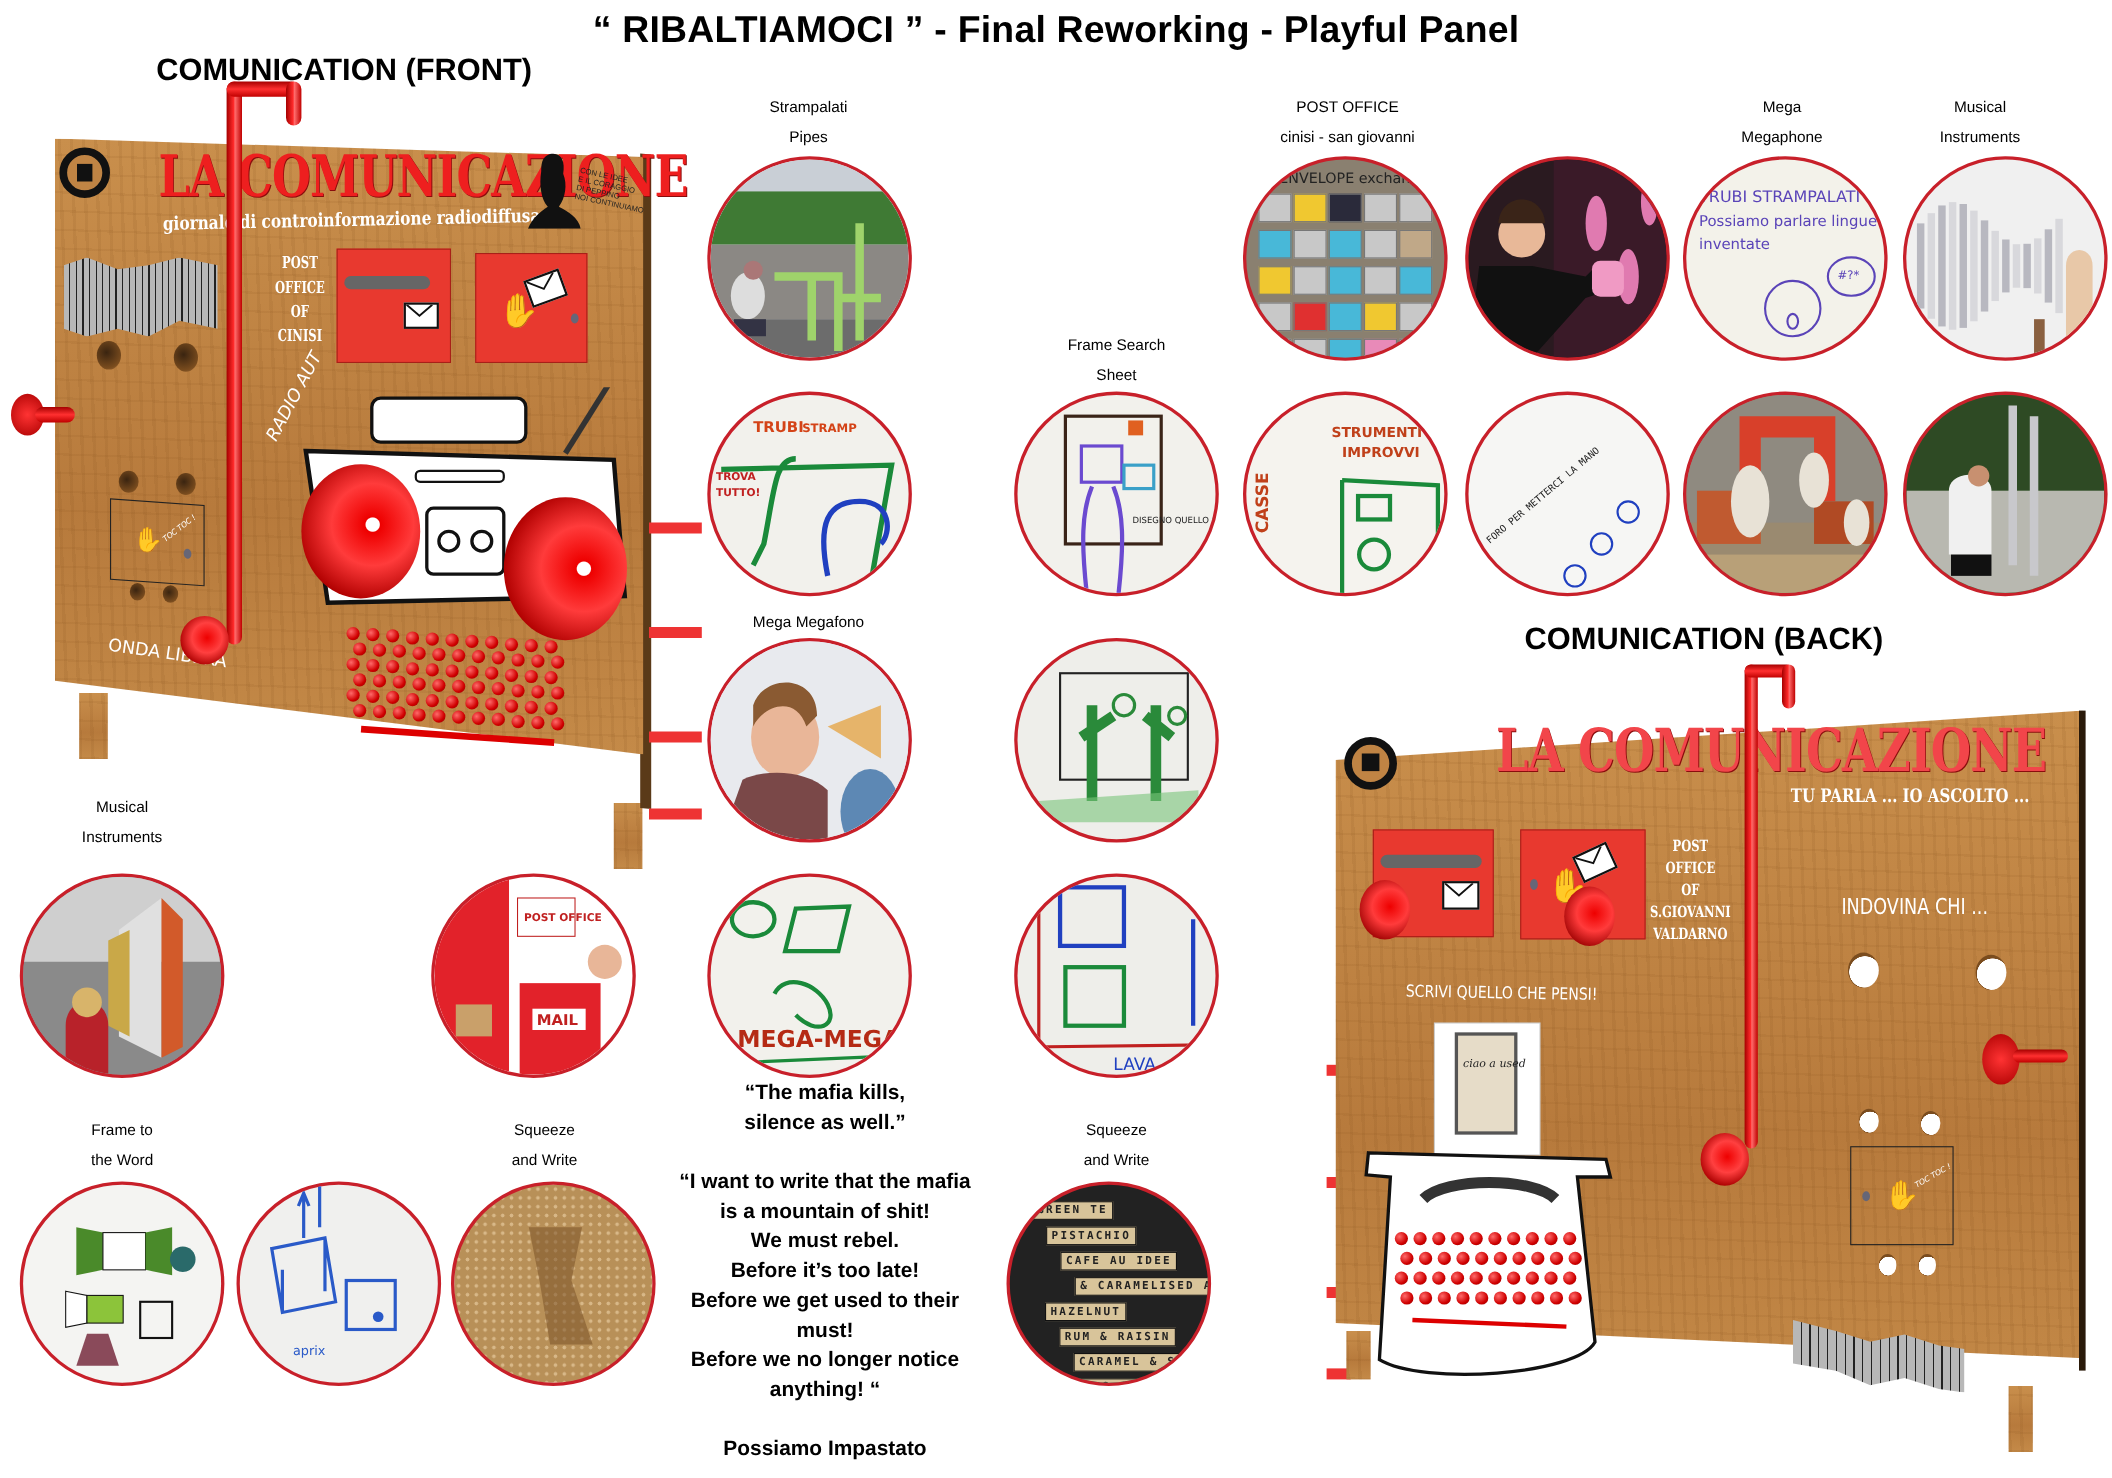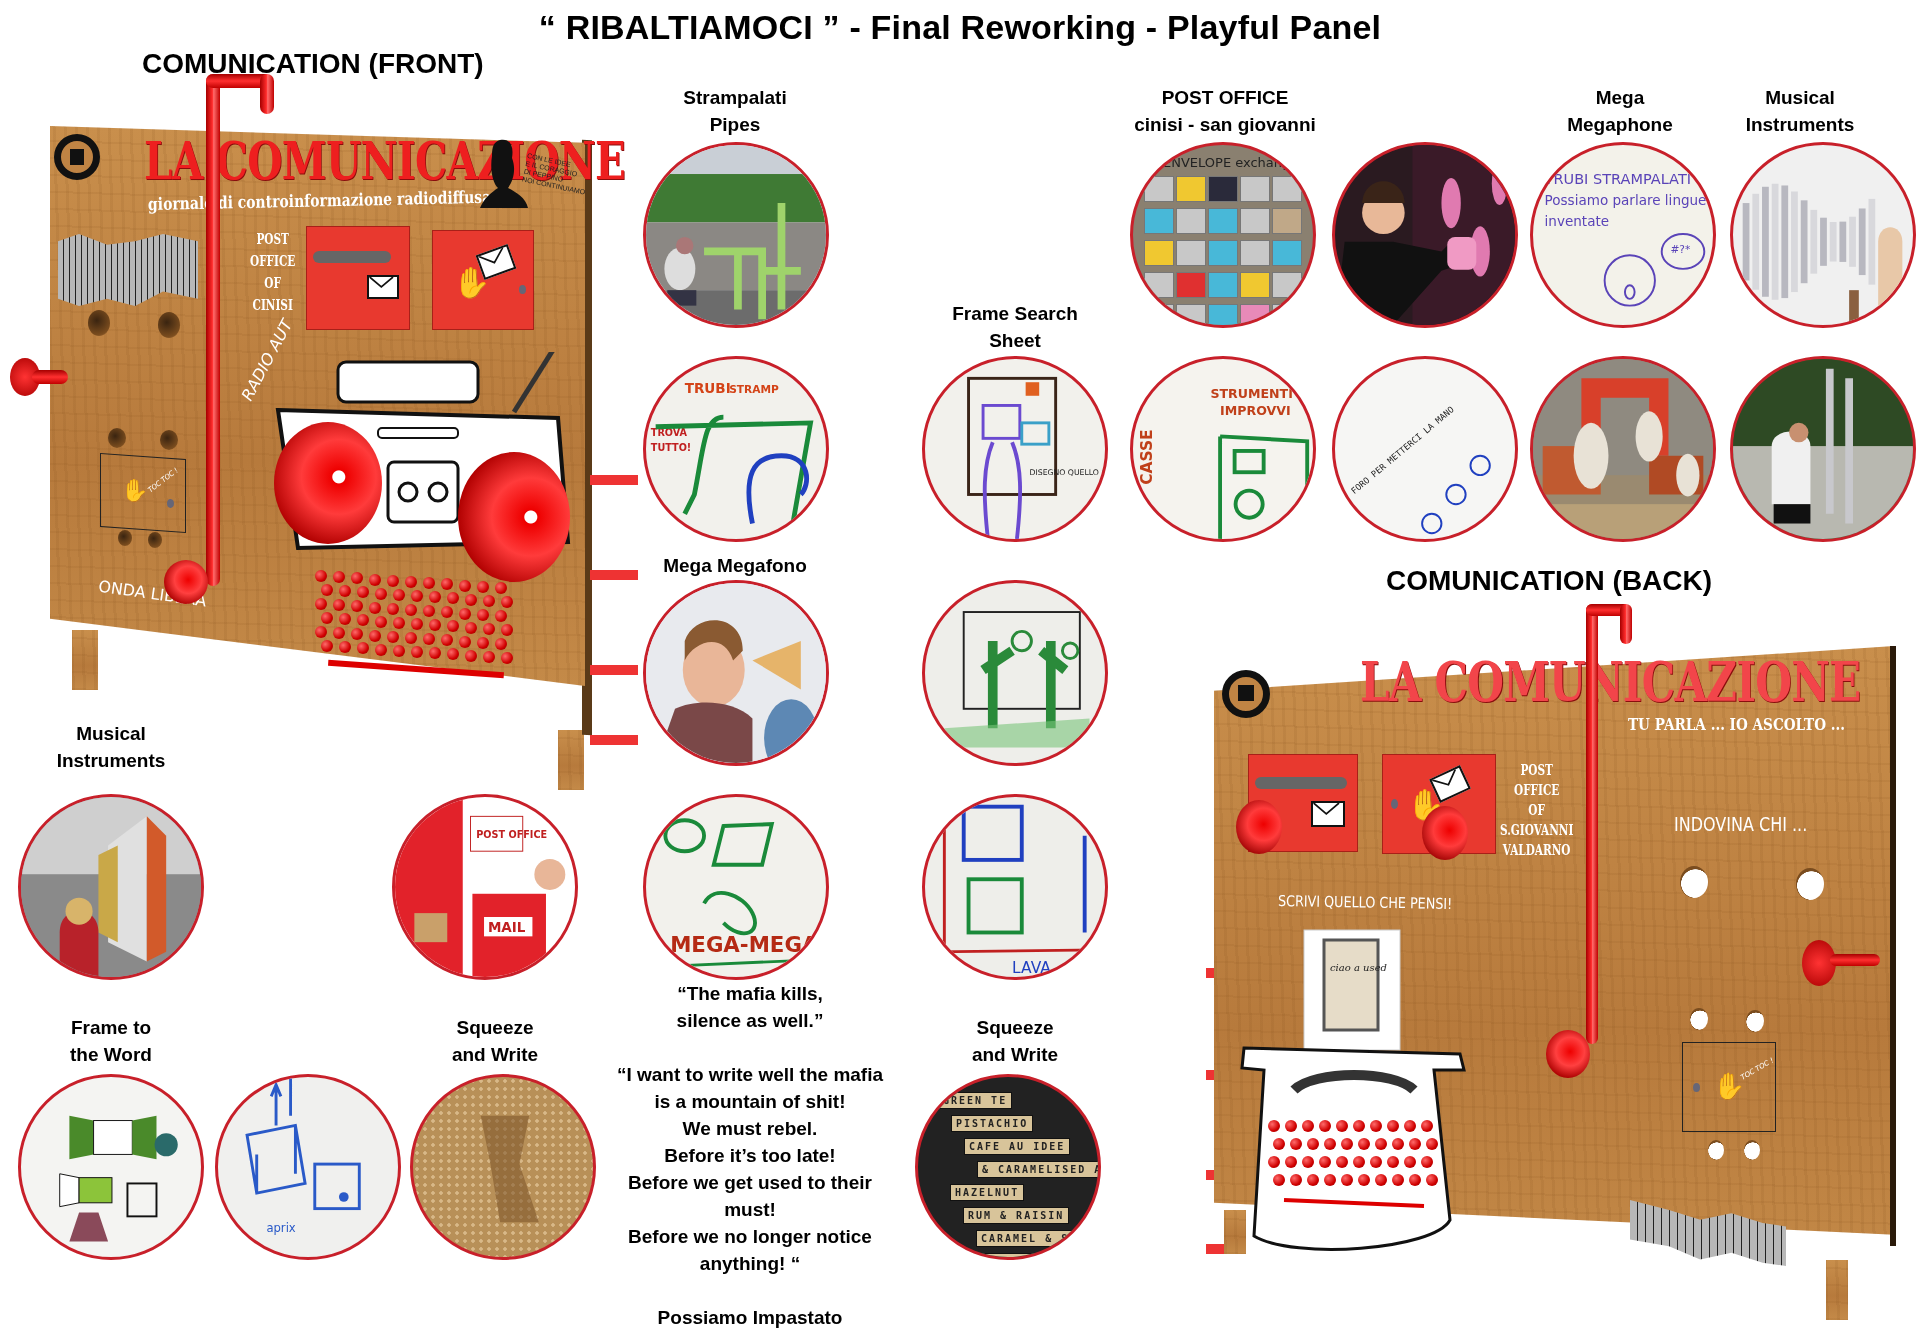--- a/index.html
+++ b/index.html
@@ -1,20 +1,20 @@
 <!DOCTYPE html>
 <html><head>
 <meta charset="utf-8">
 <style>
   html,body{margin:0;padding:0;background:#fff;}
   body{width:1920px;height:1344px;position:relative;overflow:hidden;font-family:"Liberation Sans","DejaVu Sans",sans-serif;color:#000;}
   .abs{position:absolute;}
   .title{left:0;width:1920px;top:8px;text-align:center;font-size:34px;font-weight:bold;letter-spacing:0.2px;}
   .section-title{font-size:28px;font-weight:bold;}
-  .lbl{position:absolute;text-align:center;font-weight:bold;font-size:19px;line-height:27px;}
+  .lbl{position:absolute;text-align:center;font-weight:normal;font-size:14px;line-height:27px;}
   .circ{position:absolute;border-radius:50%;border:3px solid #c8202a;overflow:hidden;box-sizing:border-box;background:#eee;}
   .circ svg{width:100%;height:100%;display:block;}
   .quote{position:absolute;text-align:center;font-weight:bold;font-size:19px;line-height:27px;}
   
   .wood{background:
       repeating-linear-gradient(88deg, rgba(120,70,20,0.10) 0 3px, rgba(255,255,255,0) 3px 11px),
       repeating-linear-gradient(2deg, rgba(140,85,30,0.12) 0 2px, rgba(0,0,0,0) 2px 17px),
       linear-gradient(180deg,#c98f4c,#b77a3c 60%,#c48a48);}
   .lc-title{font-family:"DejaVu Serif","Liberation Serif",serif;font-weight:bold;color:#ee1f1f;letter-spacing:-1px;transform:scaleX(0.78);transform-origin:left top;white-space:nowrap;text-shadow:1px 1px 0 #8a0d0d;}
   .wtxt{color:#fff;font-family:"DejaVu Serif","Liberation Serif",serif;font-weight:bold;white-space:nowrap;}
@@ -348,21 +348,21 @@
 <div class="circ" style="left:410px;top:1074px;width:186px;height:186px;background:radial-gradient(circle,#d8b888 1.5px,#b89058 2px) 0 0/8px 8px;">
   <svg viewBox="0 0 186 186">
     <path d="M70 40 L120 40 L110 90 L130 150 L90 150 L80 90Z" fill="#7a5228" opacity="0.55"></path>
   </svg>
 </div>
 
 <div class="quote" style="left:590px;top:980px;width:320px;">
   <div>“The mafia kills,</div>
   <div>silence as well.”</div>
   <div style="height:27px;"></div>
-  <div>“I want to write well the mafia</div>
+  <div>“I want to write that the mafia</div>
   <div>is a mountain of shit!</div>
   <div>We must rebel.</div>
   <div>Before it’s too late!</div>
   <div>Before we get used to their</div>
   <div>must!</div>
   <div>Before we no longer notice</div>
   <div>anything! “</div>
   <div style="height:27px;"></div>
   <div>Possiamo Impastato</div>
 </div>

